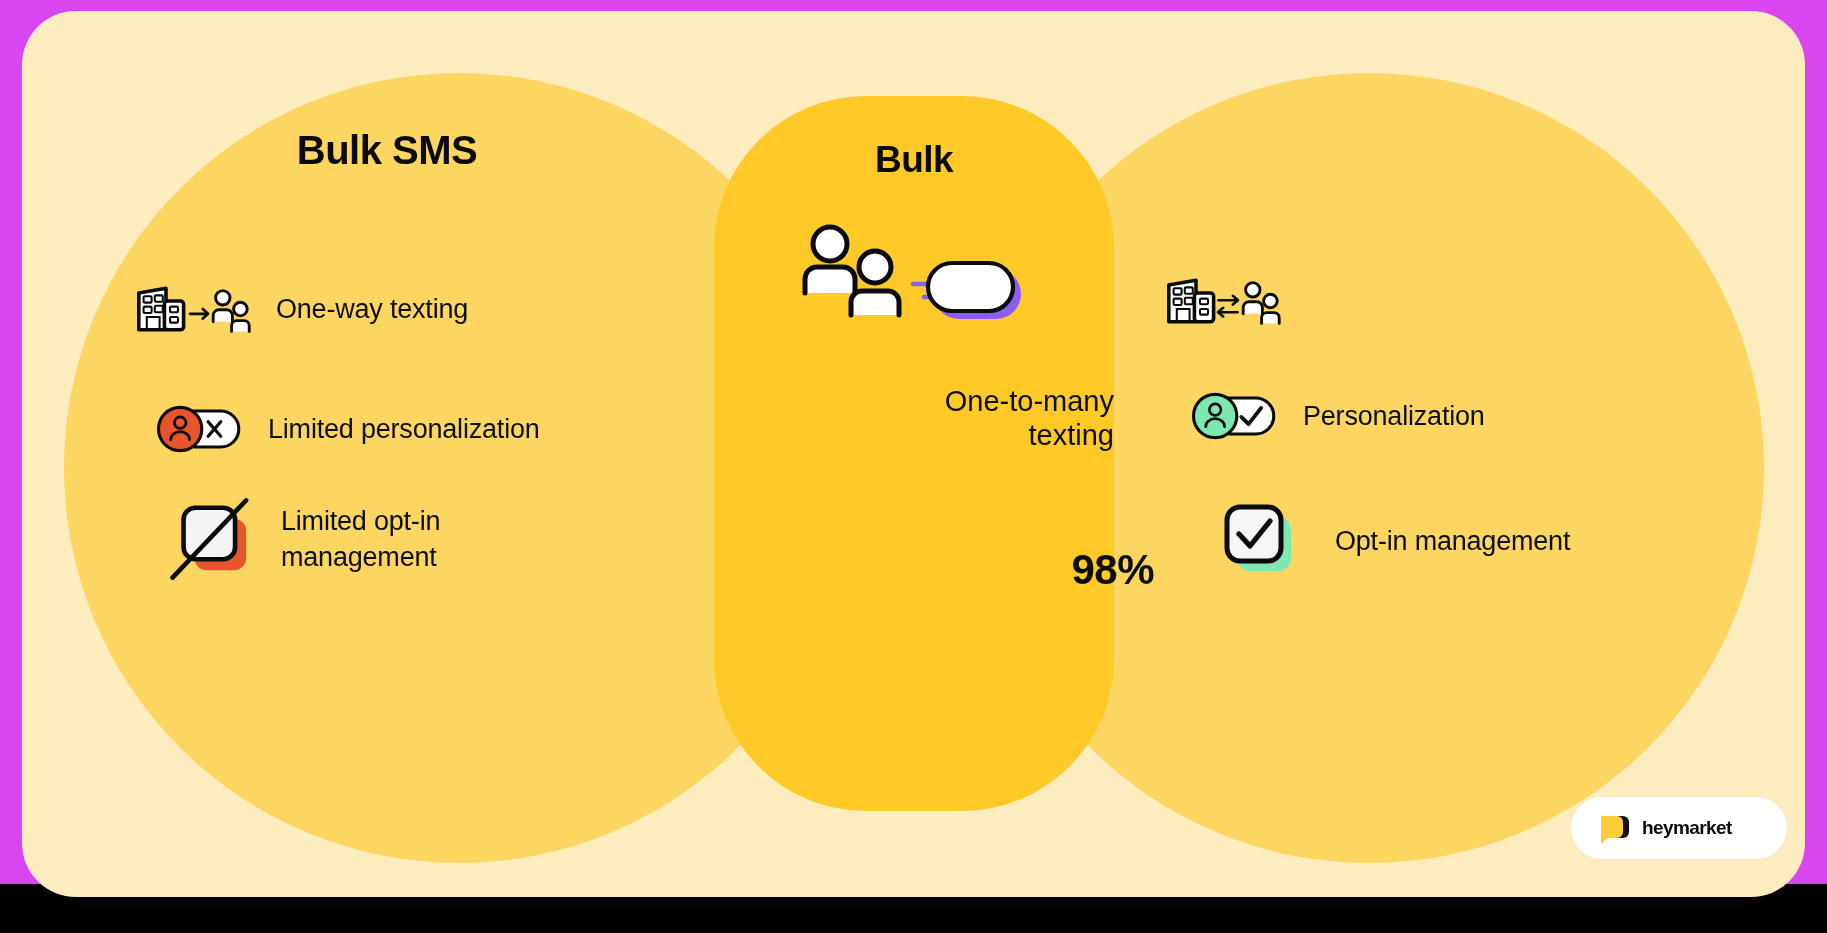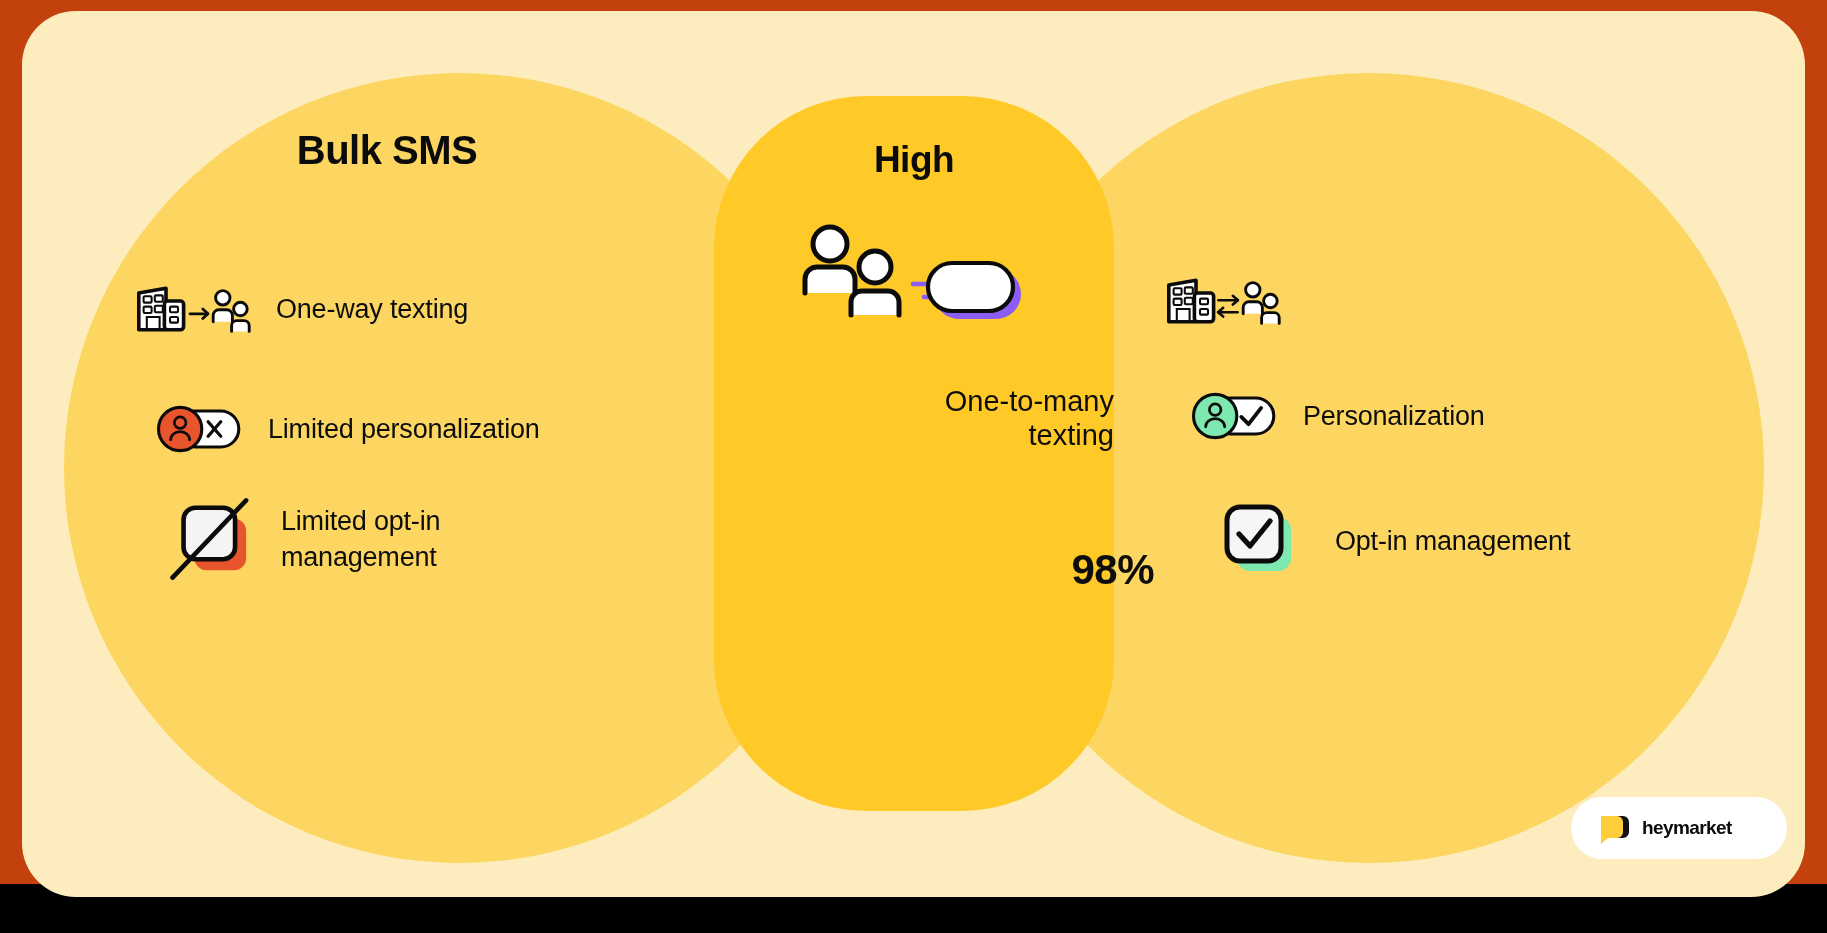--- a/index.html
+++ b/index.html
@@ -15,21 +15,21 @@
     font-family: "Liberation Sans", sans-serif;
     -webkit-font-smoothing: antialiased;
   }
 
   
   #infographic-root {
     position: absolute;
     left: 0; top: 0;
     width: 1827px;
     height: 884px;
-    background: #c2410c;
+    background: #d946ef;
   }
   .card {
     position: absolute;
     left: 22px;
     top: 11px;
     width: 1783px;
     height: 886px;
     background: #FDEDBE;
     border-radius: 54px;
     overflow: hidden;
@@ -239,21 +239,21 @@
             <rect x="18" y="14" width="56" height="56" rx="13" fill="#F4F4F4" stroke="#0B0B0B" stroke-width="5"></rect>
             <path d="M6 90 L86 6" stroke="#0B0B0B" stroke-width="5" stroke-linecap="round"></path>
           </svg>
         </div>
         <div class="label">Limited opt-in
 management</div>
       </div>
     </div>
 
     <div class="column center">
-      <div class="col-title">High</div>
+      <div class="col-title">Bulk</div>
 
       <div class="center-icon-wrap">
         <svg width="230" height="100" viewBox="0 0 230 100">
 
           <g stroke="#0B0B0B" stroke-width="5" fill="#FFFFFF" stroke-linecap="round" stroke-linejoin="round">
             <circle cx="31" cy="21" r="17"></circle>
             <path d="M6 70 L6 56 a12 12 0 0 1 12-12 h26 a12 12 0 0 1 12 12 L56 70"></path>
             <circle cx="76" cy="44" r="16"></circle>
             <path d="M52 92 L52 79 a11 11 0 0 1 11-11 h26 a11 11 0 0 1 11 11 L100 92"></path>
           </g>

